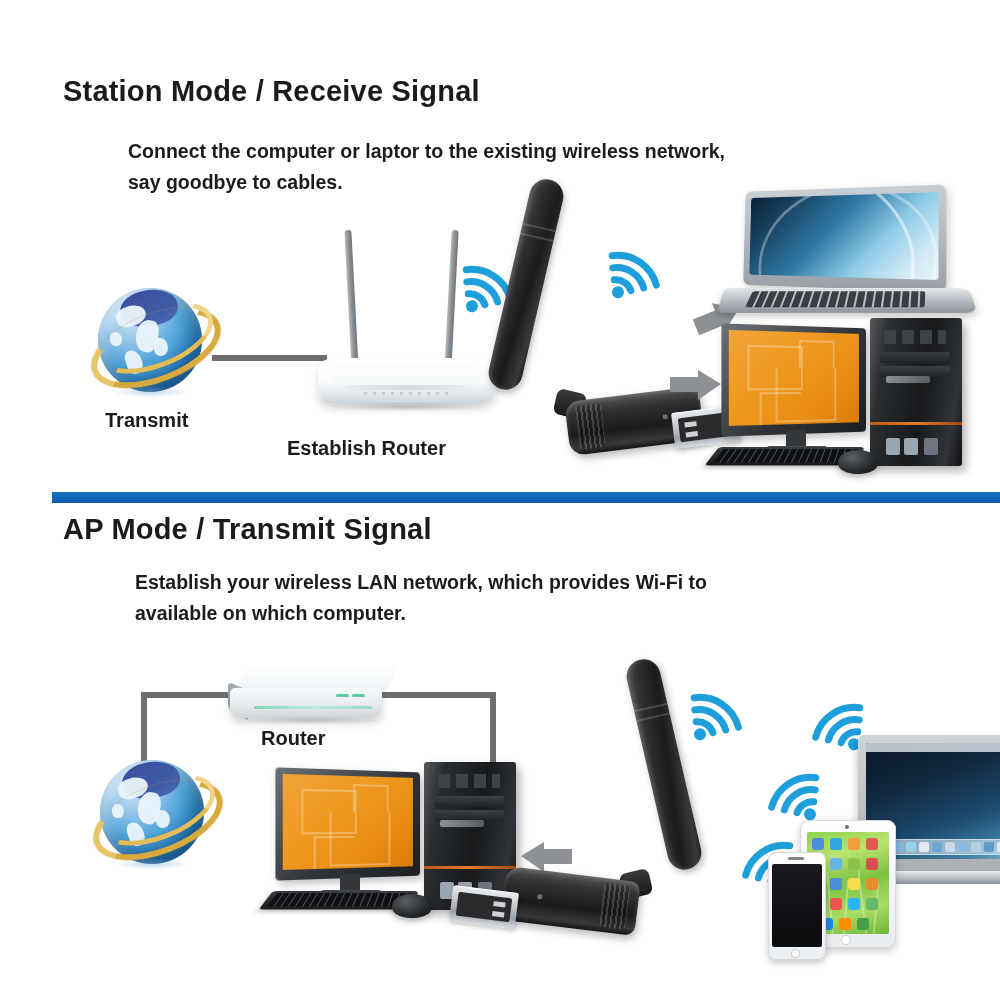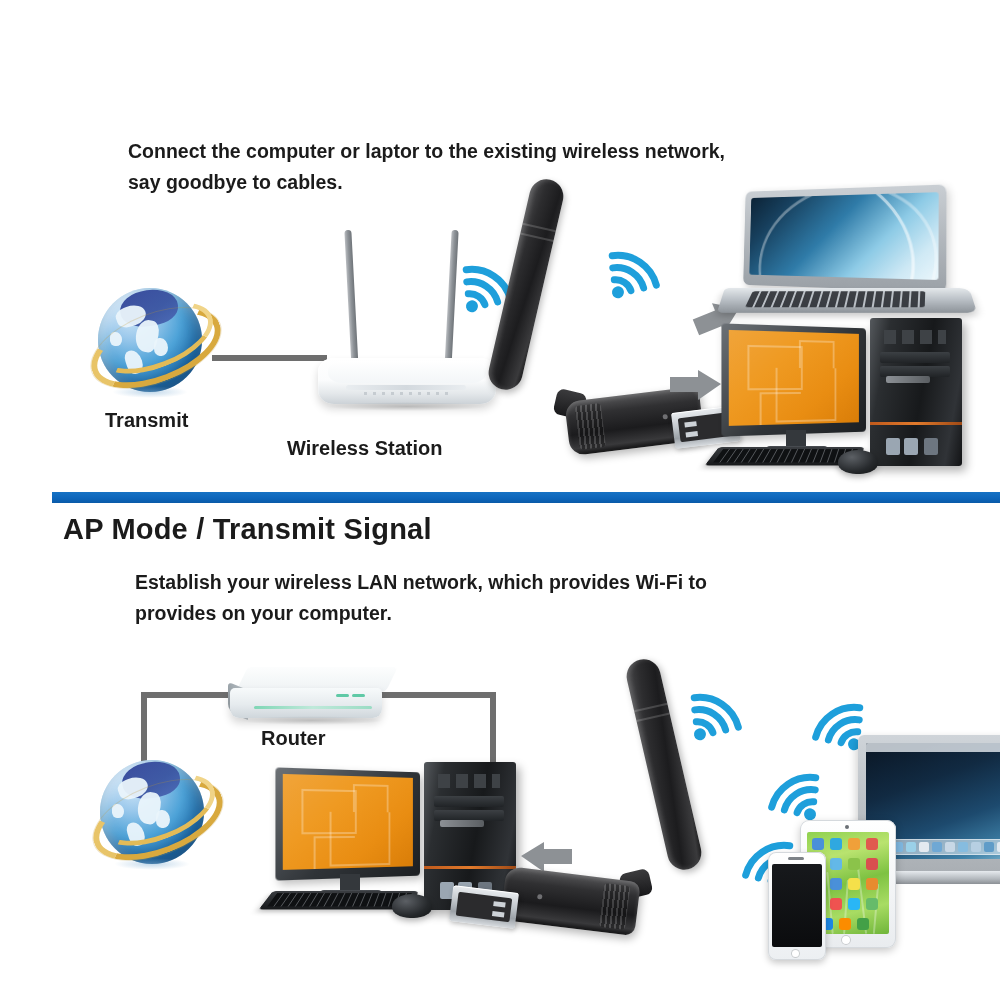--- a/index.html
+++ b/index.html
@@ -208,20 +208,21 @@
 
   
   .arrow{position:absolute;}
   .arrow svg{display:block;}
 </style>
 </head>
 <body>
 
 <div class="page">
 
+  <div class="sec-title" style="left:63px;top:75px;">Station Mode / Receive Signal</div>
 
   <div class="sec-body" style="left:128px;top:136px;width:760px;">
     <div>Connect the computer or laptor to the existing wireless network,</div>
     <div>say goodbye to cables.</div>
   </div>
 
   <div class="cable" style="left:212px;top:355px;width:115px;height:6px;"></div>
 
   <div class="globe" style="left:90px;top:280px;">
     <div class="ball"></div>
@@ -239,21 +240,21 @@
 
   <div class="router" style="left:312px;top:222px;">
     <div class="ant ant-l"></div>
     <div class="ant ant-r"></div>
     <div class="body"></div>
     <div class="top"></div>
     <div class="slit"></div>
     <div class="leds"></div>
     <div class="shad"></div>
   </div>
-  <div class="cap" style="left:287px;top:437px;">Wireless Station</div>
+  <div class="cap" style="left:287px;top:437px;">Establish Router</div>
 
   <div class="wifi" style="left:462px;top:262px;transform:rotate(-12deg);">
     <svg width="58" height="56" viewBox="0 0 58 56">
       <circle cx="7" cy="40" r="6" fill="#1e9fdb"></circle>
       <path d="M6 27 A16 16 0 0 1 20 41" fill="none" stroke="#1e9fdb" stroke-width="7" stroke-linecap="round"></path>
       <path d="M7 15 A28 28 0 0 1 33 41" fill="none" stroke="#1e9fdb" stroke-width="7" stroke-linecap="round"></path>
       <path d="M9 3 A40 40 0 0 1 46 41" fill="none" stroke="#1e9fdb" stroke-width="7" stroke-linecap="round"></path>
     </svg>
   </div>
   <div class="wifi" style="left:608px;top:248px;transform:rotate(-12deg);">
@@ -330,21 +331,21 @@
       </div>
     <div class="mouse"></div>
   </div>
 
   <div class="divider"></div>
 
   <div class="sec-title" style="left:63px;top:513px;">AP Mode / Transmit Signal</div>
 
   <div class="sec-body" style="left:135px;top:567px;width:790px;">
     <div>Establish your wireless LAN network, which provides Wi-Fi to</div>
-    <div>provides on your computer.</div>
+    <div>available on which computer.</div>
   </div>
 
   <div class="cable" style="left:141px;top:692px;width:6px;height:72px;"></div>
   <div class="cable" style="left:141px;top:692px;width:110px;height:6px;"></div>
   <div class="cable" style="left:378px;top:692px;width:118px;height:6px;"></div>
   <div class="cable" style="left:490px;top:692px;width:6px;height:72px;"></div>
 
   <div class="globe" style="left:92px;top:752px;">
     <div class="ball"></div>
     <div class="cap-n"></div>

